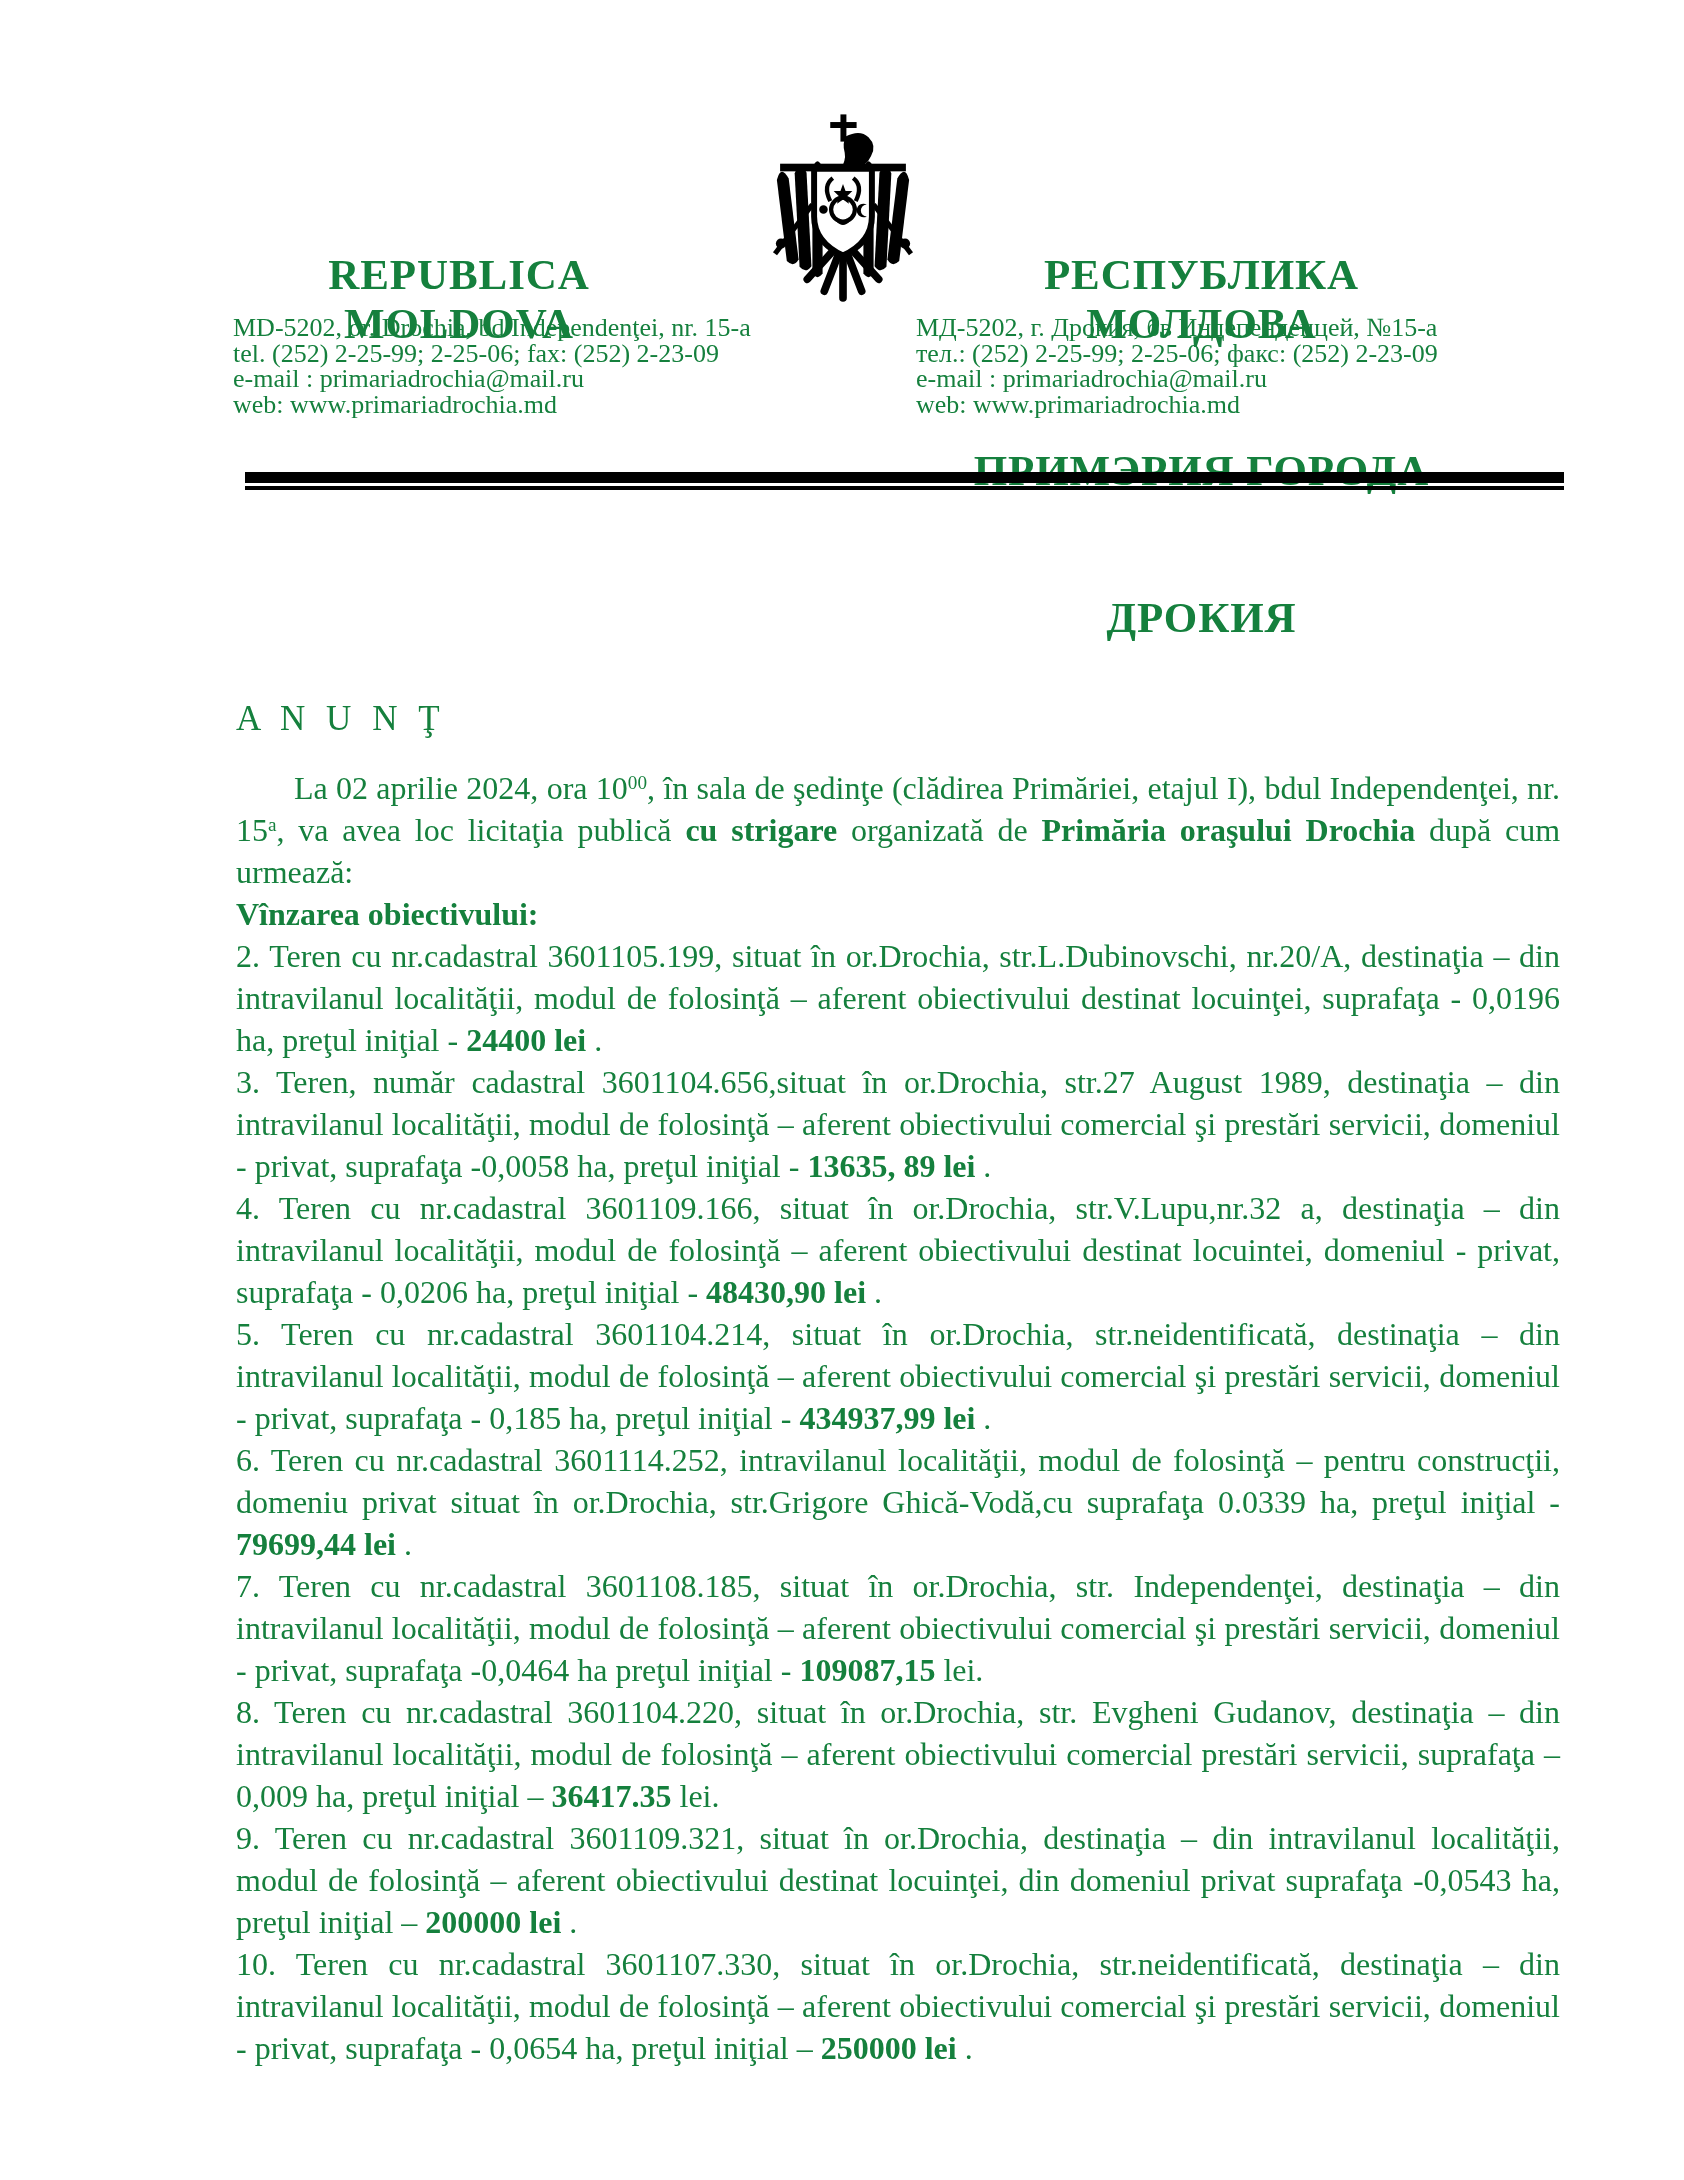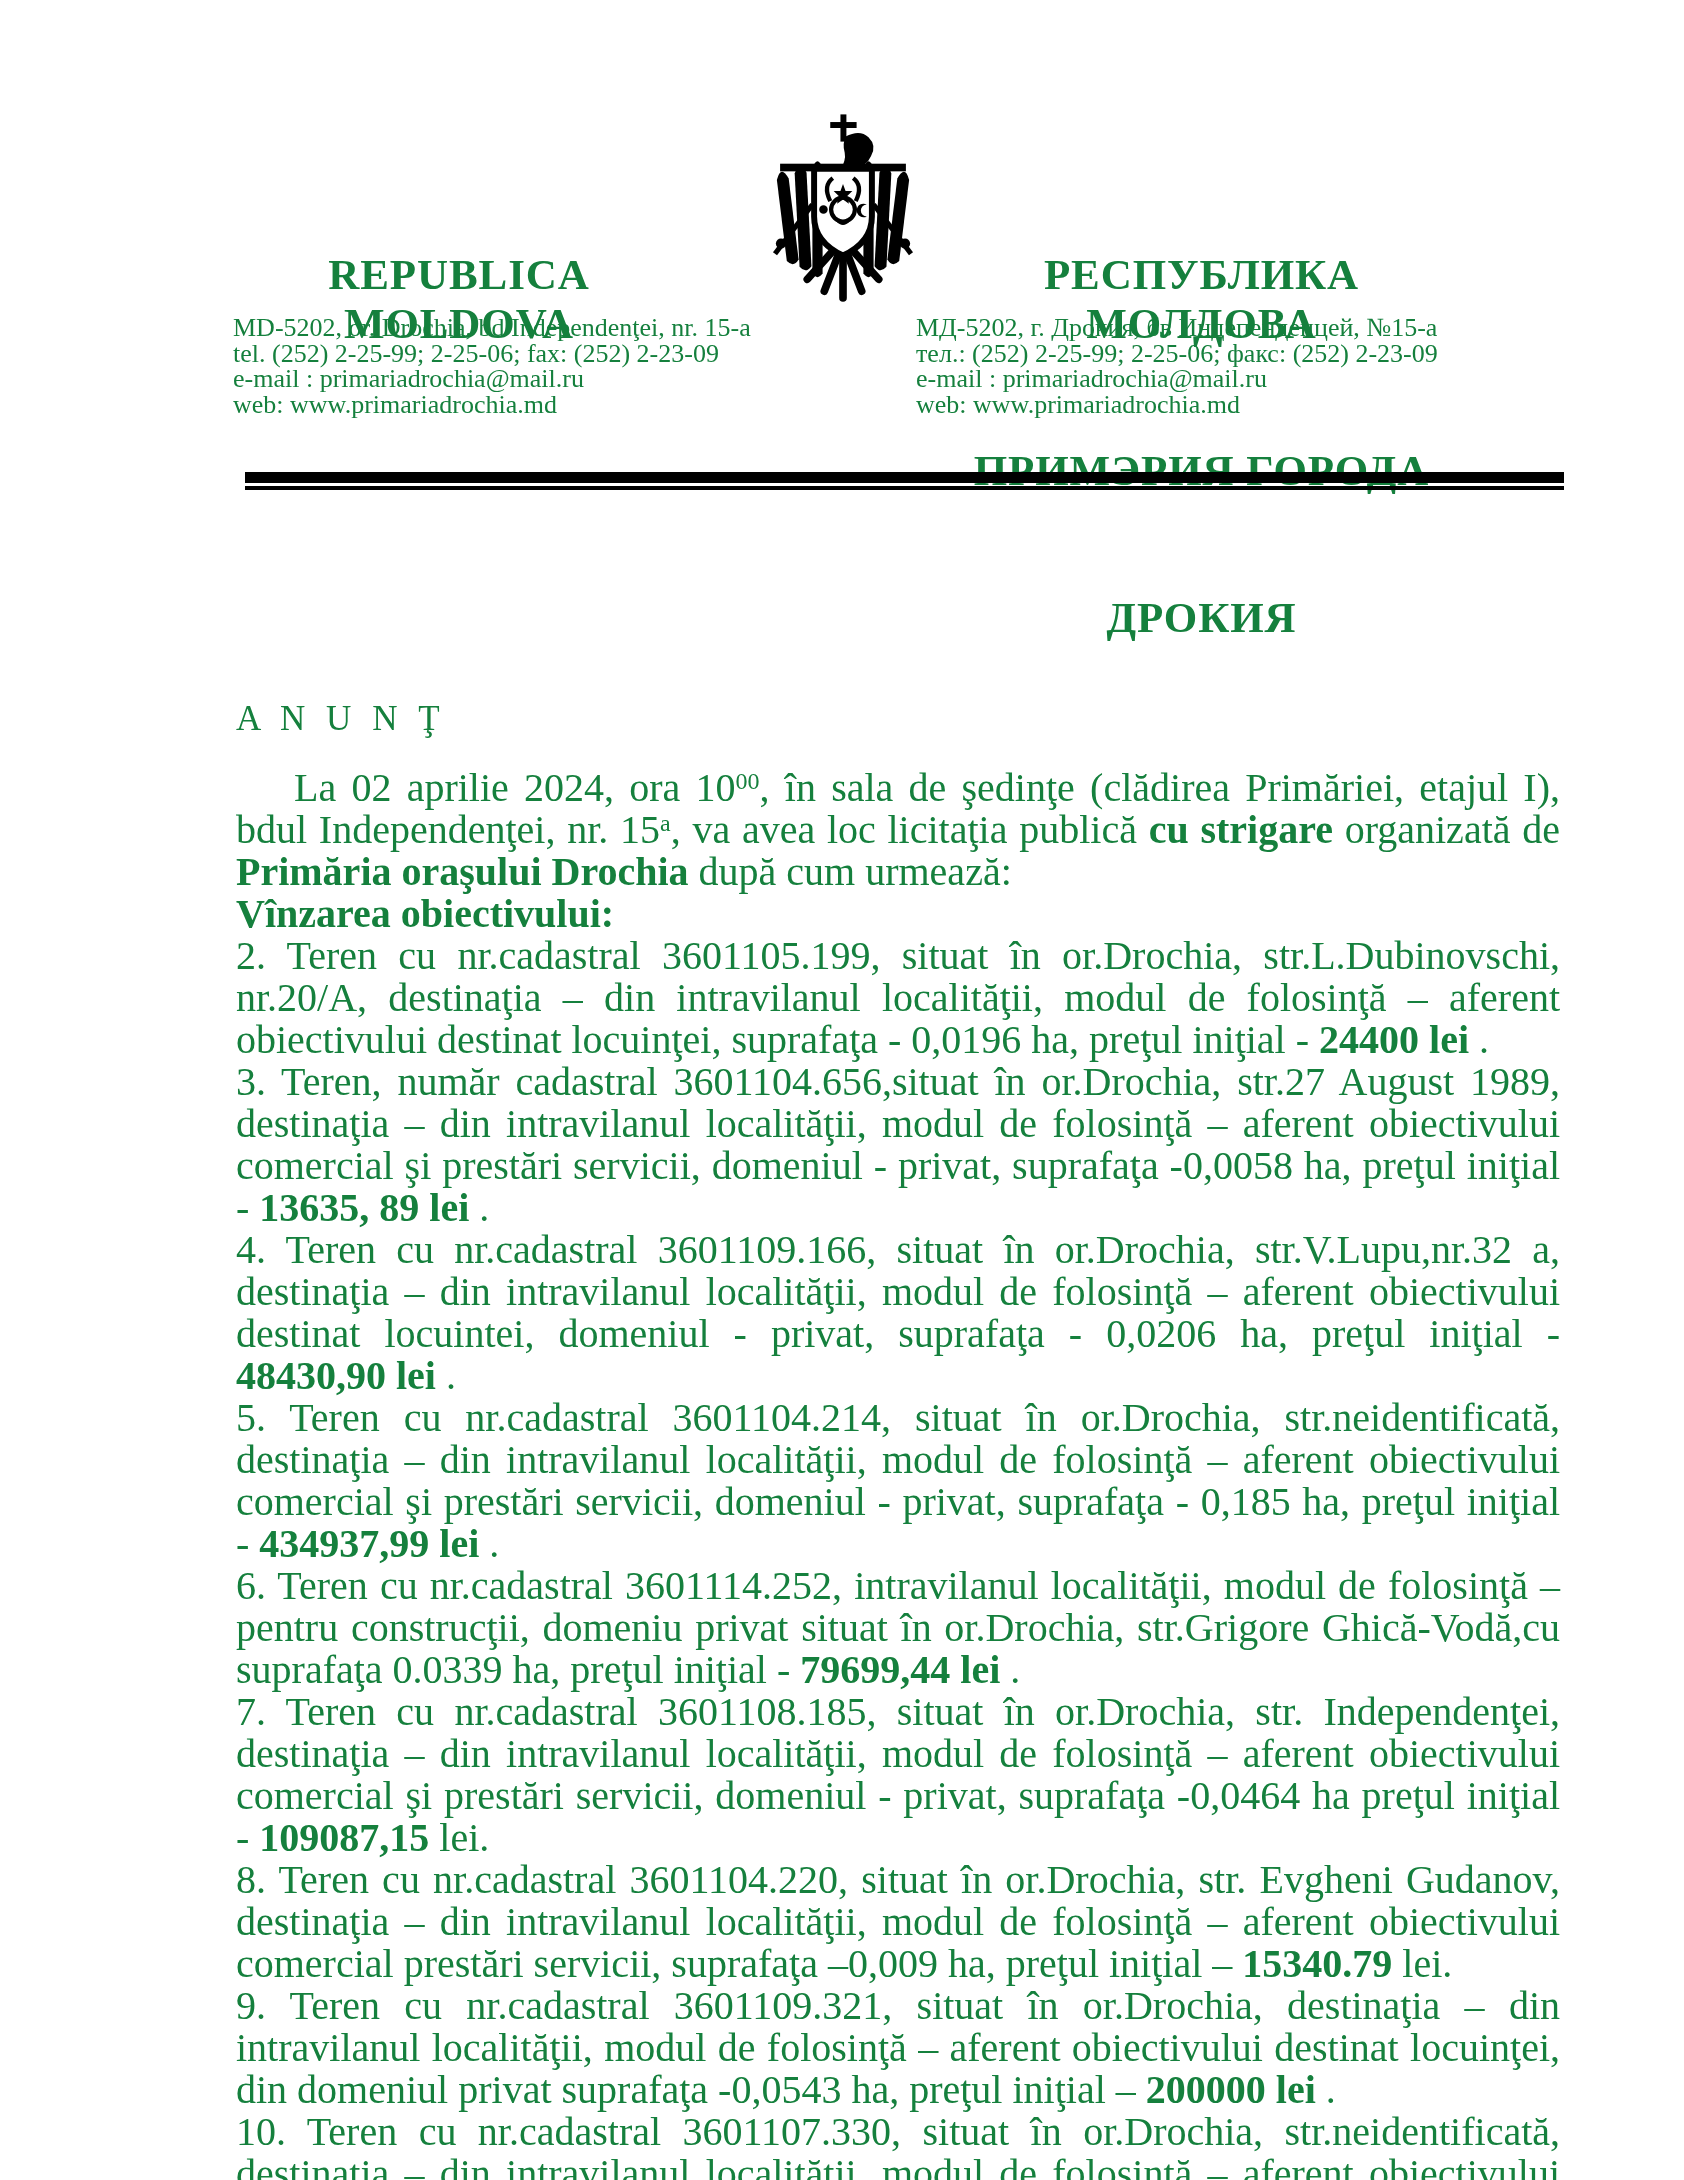--- a/index.html
+++ b/index.html
@@ -46,21 +46,21 @@
   .title {
     text-align: left;
     font-size: 35px;
     line-height: 42px;
     letter-spacing: 6px;
     margin: 0 0 27px 0;
   }
   .para {
     margin: 0;
     text-align: justify;
-    font-size: 40px;
+    font-size: 32px;
     line-height: 42px;
   }
   .para.indent { text-indent: 58px; }
   .para .b { font-weight: bold; }
   .para sup {
     font-size: 60%;
     vertical-align: baseline;
     position: relative;
     top: -0.5em;
     line-height: 0;
@@ -147,20 +147,20 @@
     <div class="title">A N U N Ţ</div>
     <div>
         <p class="para indent"><span>La 02 aprilie 2024, ora 10</span><sup>00</sup><span>, în sala de şedinţe (clădirea Primăriei, etajul I), bdul Independenţei, nr. 15</span><sup>a</sup><span>, va avea loc licitaţia publică </span><span class="b">cu strigare</span><span> organizată de </span><span class="b">Primăria oraşului Drochia</span><span> după cum urmează:</span></p>
         <p class="para"><span class="b">Vînzarea obiectivului:</span></p>
         <p class="para"><span>2. Teren cu nr.cadastral 3601105.199, situat în or.Drochia, str.L.Dubinovschi, nr.20/A, destinaţia – din intravilanul localităţii, modul de folosinţă – aferent obiectivului destinat locuinţei, suprafaţa - 0,0196 ha, preţul iniţial - </span><span class="b">24400 lei</span><span> .</span></p>
         <p class="para"><span>3. Teren, număr cadastral 3601104.656,situat în or.Drochia, str.27 August 1989, destinaţia – din intravilanul localităţii, modul de folosinţă – aferent obiectivului comercial şi prestări servicii, domeniul - privat, suprafaţa -0,0058 ha, preţul iniţial - </span><span class="b">13635, 89 lei</span><span> .</span></p>
         <p class="para"><span>4. Teren cu nr.cadastral 3601109.166, situat în or.Drochia, str.V.Lupu,nr.32 a, destinaţia – din intravilanul localităţii, modul de folosinţă – aferent obiectivului destinat locuintei, domeniul - privat, suprafaţa - 0,0206 ha, preţul iniţial - </span><span class="b">48430,90 lei</span><span> .</span></p>
         <p class="para"><span>5. Teren cu nr.cadastral 3601104.214, situat în or.Drochia, str.neidentificată, destinaţia – din intravilanul localităţii, modul de folosinţă – aferent obiectivului comercial şi prestări servicii, domeniul - privat, suprafaţa - 0,185 ha, preţul iniţial - </span><span class="b">434937,99 lei</span><span> .</span></p>
         <p class="para"><span>6. Teren cu nr.cadastral 3601114.252, intravilanul localităţii, modul de folosinţă – pentru construcţii, domeniu privat situat în or.Drochia, str.Grigore Ghică-Vodă,cu suprafaţa 0.0339 ha, preţul iniţial - </span><span class="b">79699,44 lei</span><span> .</span></p>
         <p class="para"><span>7. Teren cu nr.cadastral 3601108.185, situat în or.Drochia, str. Independenţei, destinaţia – din intravilanul localităţii, modul de folosinţă – aferent obiectivului comercial şi prestări servicii, domeniul - privat, suprafaţa -0,0464 ha preţul iniţial - </span><span class="b">109087,15</span><span> lei.</span></p>
-        <p class="para"><span>8. Teren cu nr.cadastral 3601104.220, situat în or.Drochia, str. Evgheni Gudanov, destinaţia – din intravilanul localităţii, modul de folosinţă – aferent obiectivului comercial prestări servicii, suprafaţa –0,009 ha, preţul iniţial – </span><span class="b">15340.79</span><span> lei.</span></p>
+        <p class="para"><span>8. Teren cu nr.cadastral 3601104.220, situat în or.Drochia, str. Evgheni Gudanov, destinaţia – din intravilanul localităţii, modul de folosinţă – aferent obiectivului comercial prestări servicii, suprafaţa –0,009 ha, preţul iniţial – </span><span class="b">36417.35</span><span> lei.</span></p>
         <p class="para"><span>9. Teren cu nr.cadastral 3601109.321, situat în or.Drochia, destinaţia – din intravilanul localităţii, modul de folosinţă – aferent obiectivului destinat locuinţei, din domeniul privat suprafaţa -0,0543 ha, preţul iniţial – </span><span class="b">200000 lei</span><span> .</span></p>
         <p class="para"><span>10. Teren cu nr.cadastral 3601107.330, situat în or.Drochia, str.neidentificată, destinaţia – din intravilanul localităţii, modul de folosinţă – aferent obiectivului comercial şi prestări servicii, domeniul - privat, suprafaţa - 0,0654 ha, preţul iniţial – </span><span class="b">250000 lei</span><span> .</span></p>
       </div>
   </div>
 
 </div>
 
 
 </body></html>

